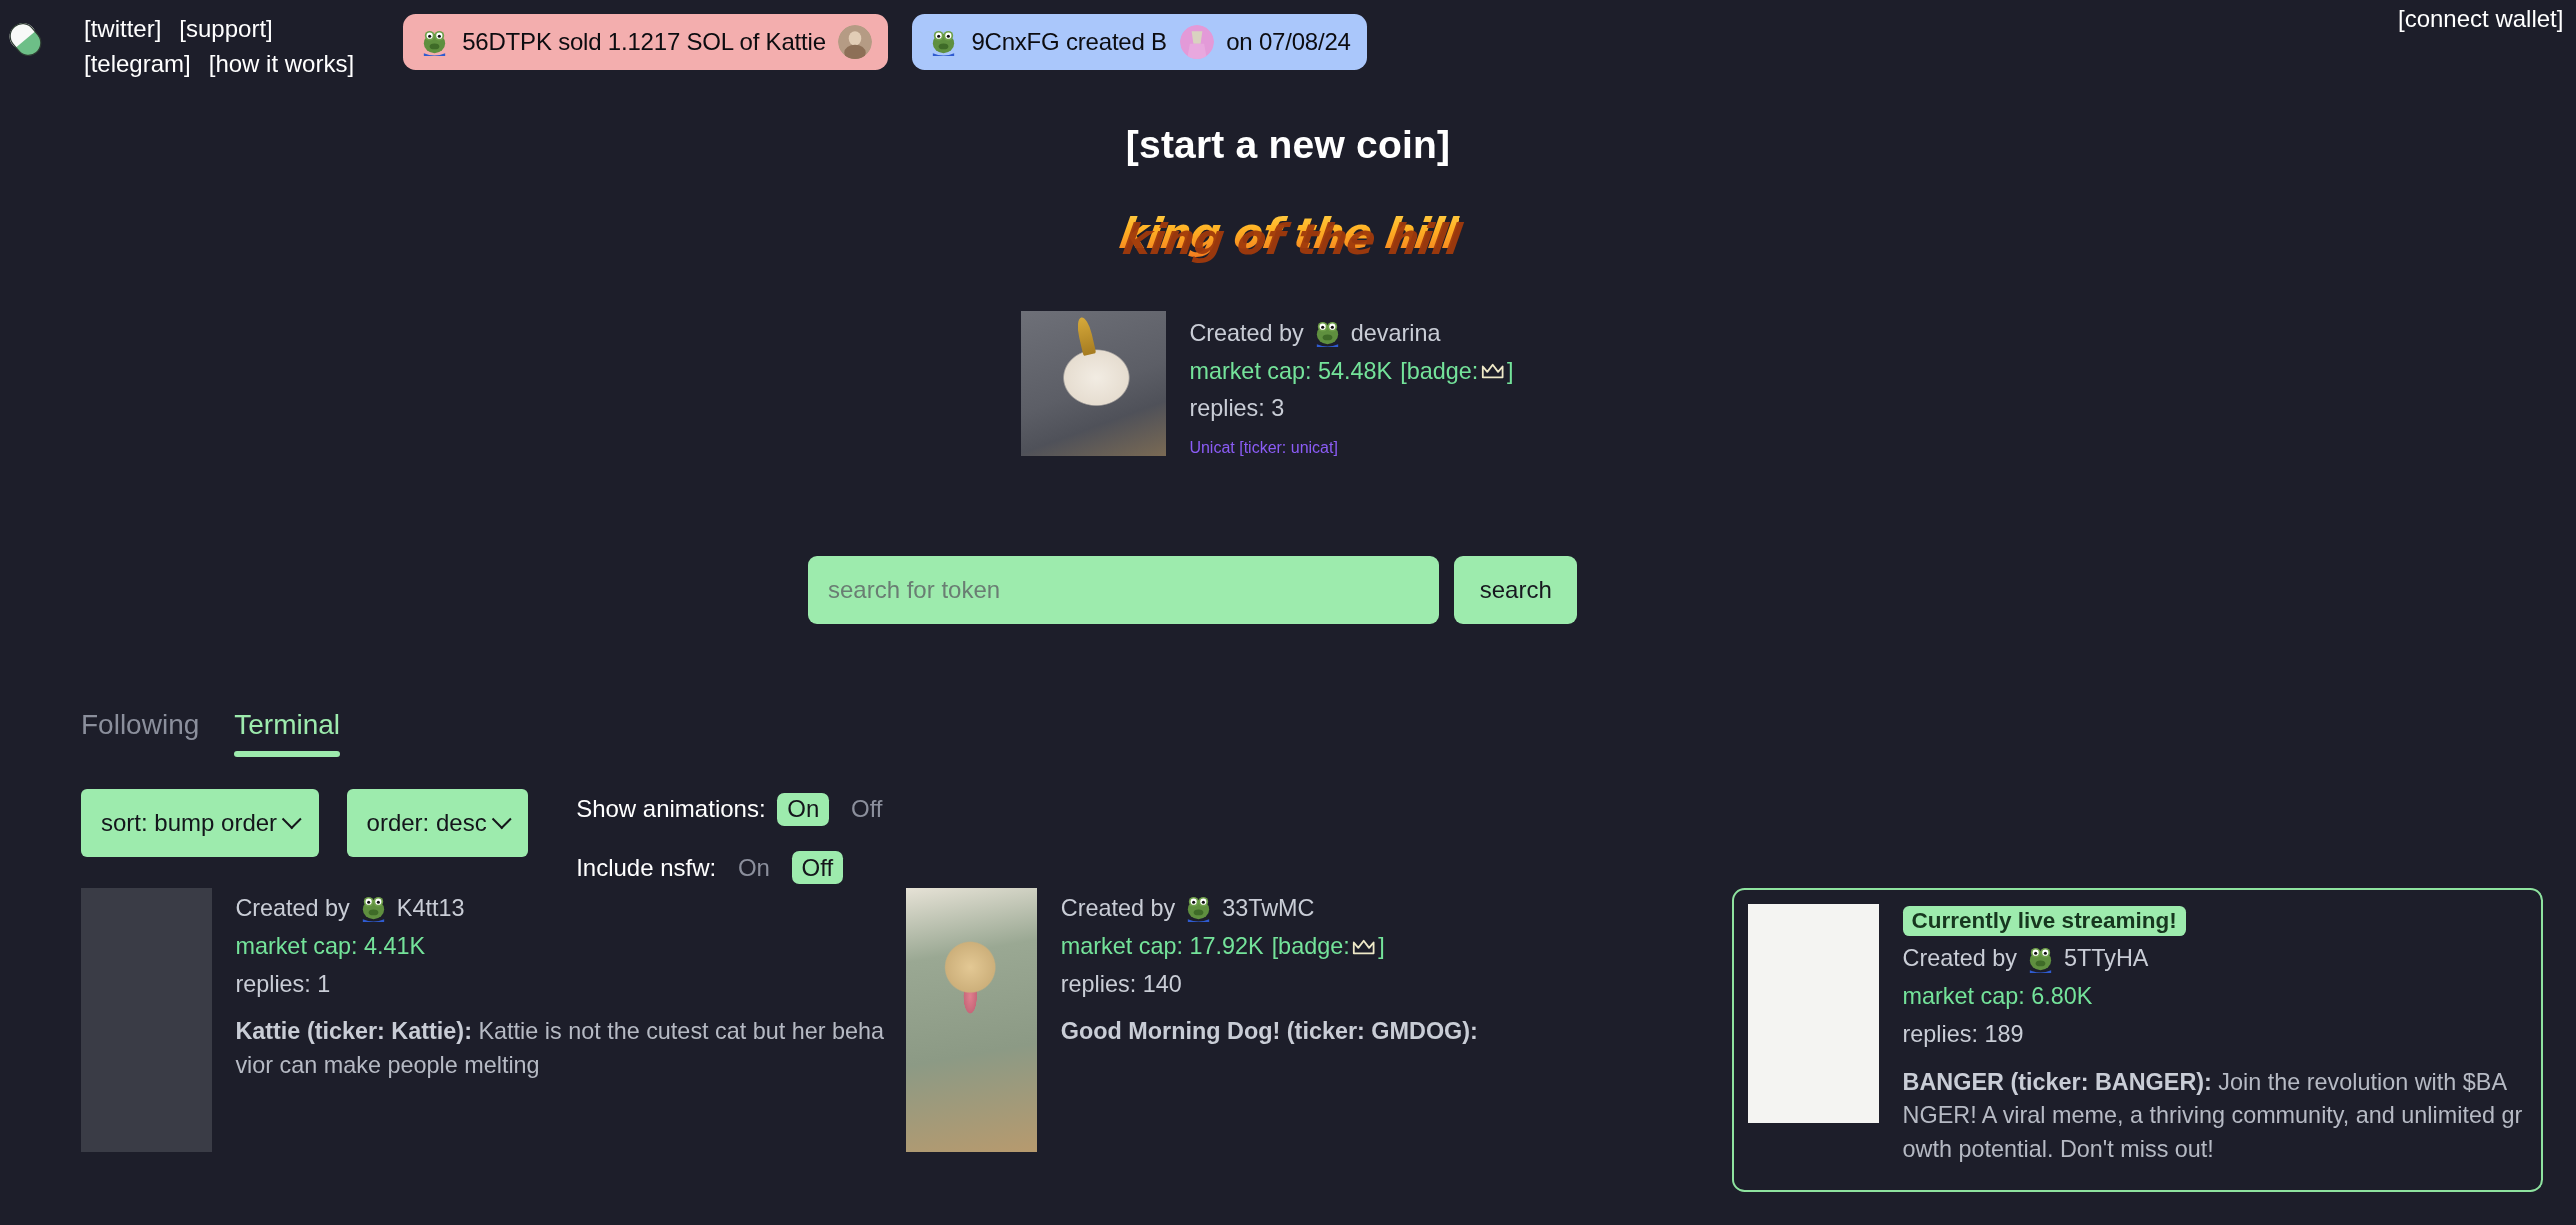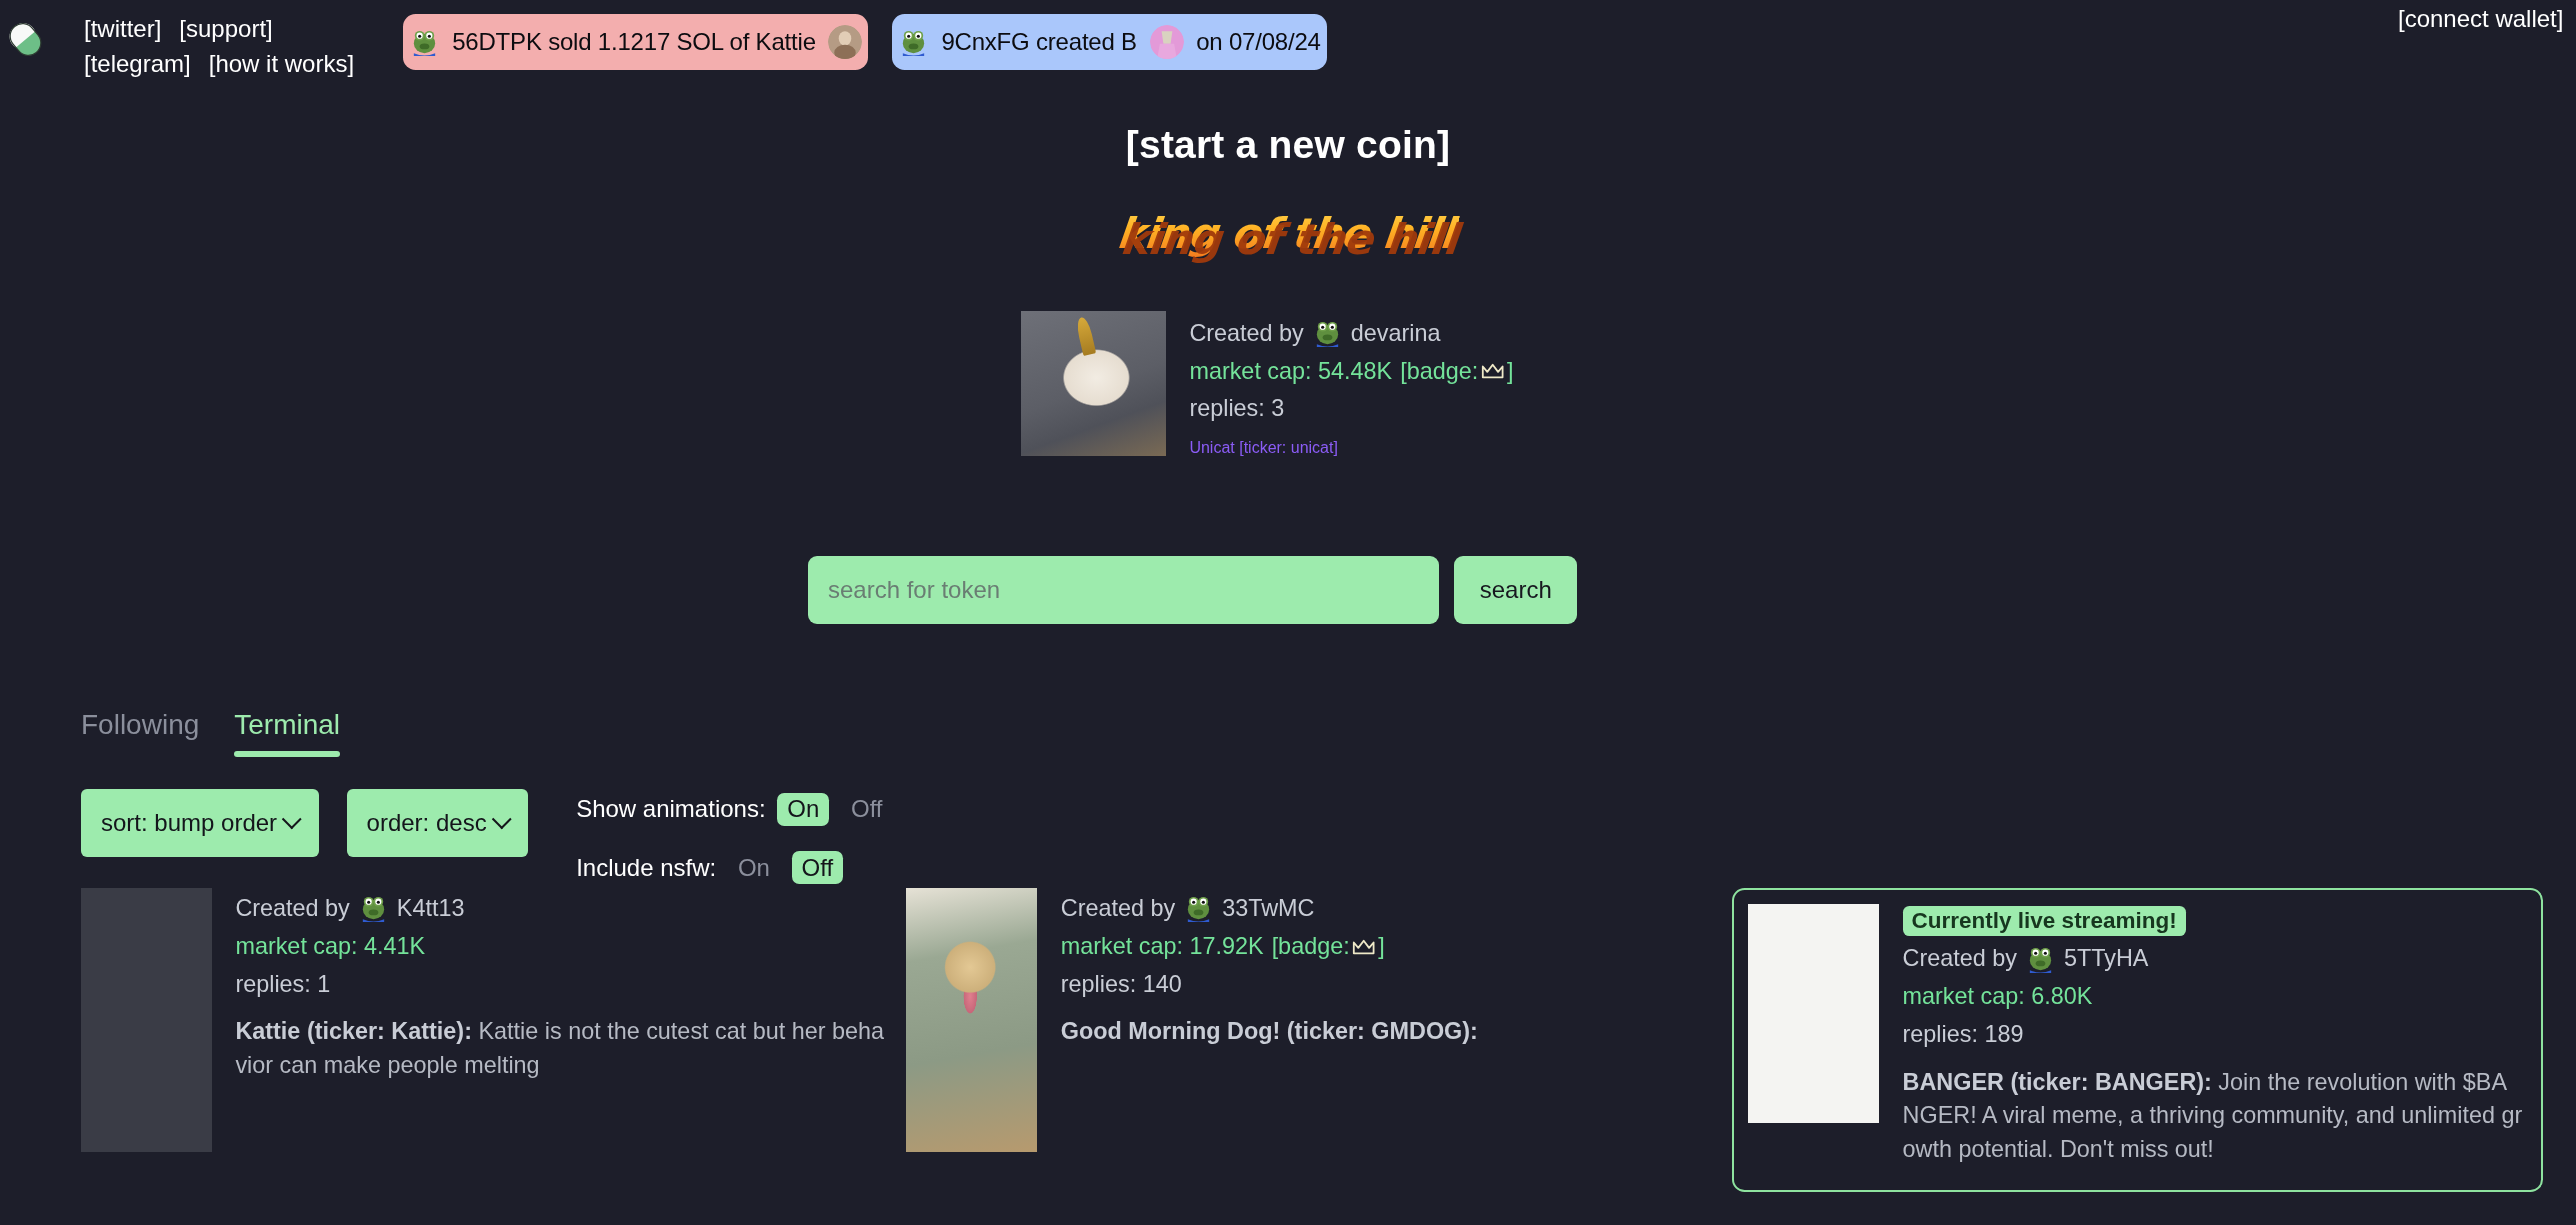--- a/index.html
+++ b/index.html
@@ -55,21 +55,21 @@
     margin-left: 12.6px;
     margin-top: 7.2px;
     flex: 0 0 auto;
   }
 
   .pill {
     display: flex;
     align-items: center;
     gap: 12.6px;
     border-radius: 12.6px;
-    padding: 8px 6px;
+    padding: 8px 16px;
     height: 56px;
     white-space: nowrap;
     cursor: pointer;
   }
   .pill.sold { background: #f3aeae; }
   .pill.created { background: #aac7fb; }
   .pill-text {
     color: #0c0c10;
     font-size: 24px;
     letter-spacing: -0.2px;

